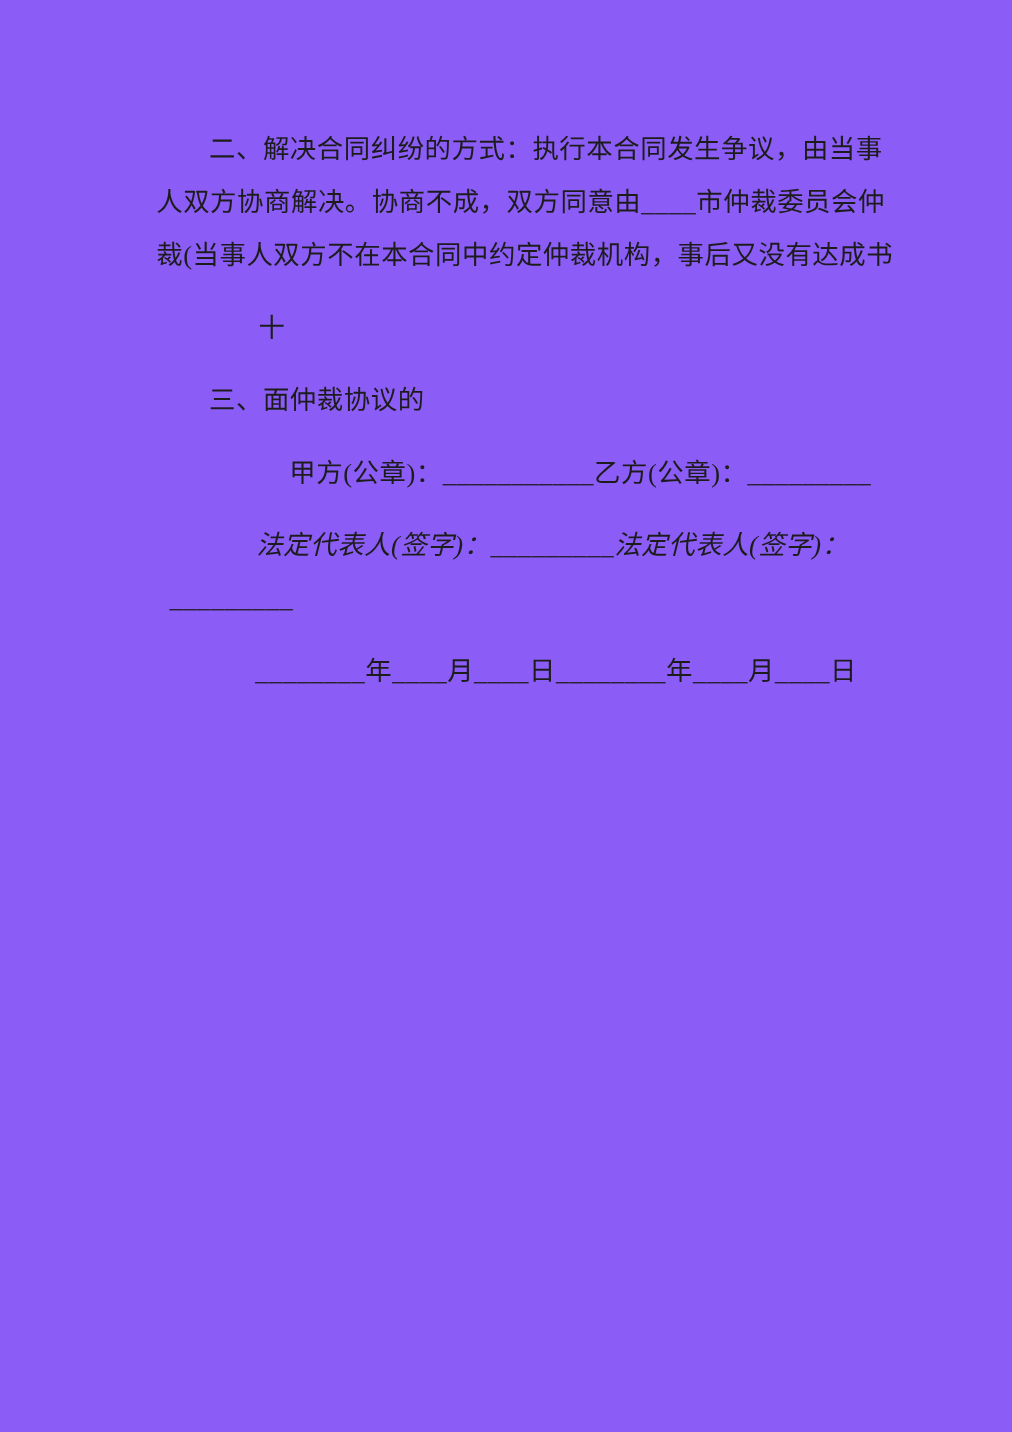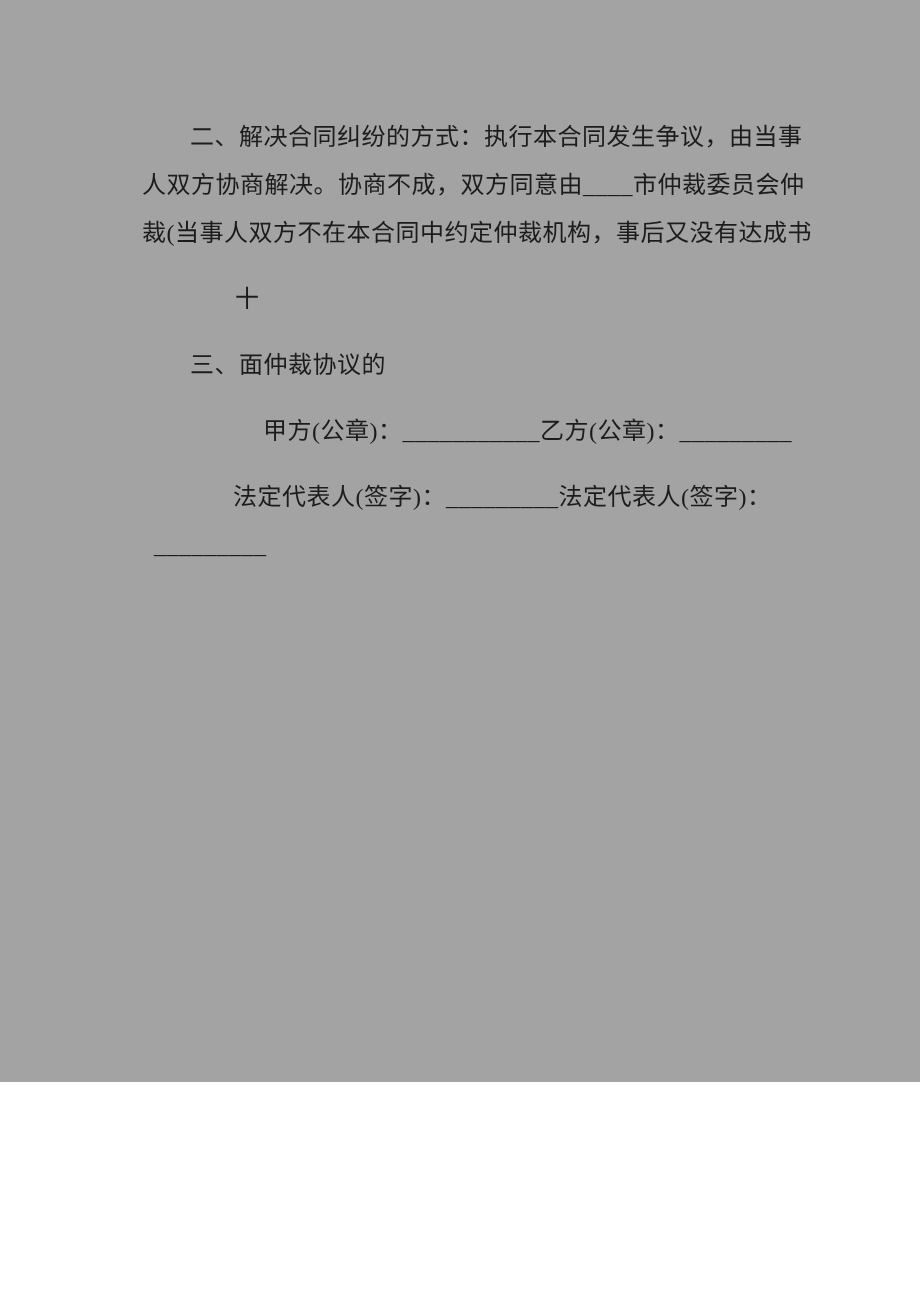--- a/index.html
+++ b/index.html
@@ -1,21 +1,21 @@
 <!DOCTYPE html>
 <html lang="zh-CN"><head>
 <meta charset="utf-8">
 <style>
   html, body { margin: 0; padding: 0; }
   body { background: #ffffff; }
   .page {
     position: relative;
     width: 920px;
-    height: 1082px;
-    background: #a3a3a3;
+    height: 1302px;
+    background: #8b5cf6;
     overflow: hidden;
     box-sizing: border-box;
     padding-top: 113px;
     padding-left: 142px;
     padding-right: 128px;
     font-family: "Liberation Serif", "DejaVu Serif", serif;
     font-size: 24px;
     letter-spacing: 0.5px;
     line-height: 48px;
     color: #1c1c1c;
@@ -30,16 +30,17 @@
 <body>
 
 <div class="page">
   <div id="doc-lines">
       <div class="line" style="margin-left: 48px;">二、解决合同纠纷的方式：执行本合同发生争议，由当事</div>
       <div class="line" style="margin-left: 0px;">人双方协商解决。协商不成，双方同意由____市仲裁委员会仲</div>
       <div class="line" style="margin-left: 0px;">裁(当事人双方不在本合同中约定仲裁机构，事后又没有达成书</div>
       <div class="line gap" style="margin-left: 93px;">十</div>
       <div class="line gap" style="margin-left: 48px;">三、面仲裁协议的</div>
       <div class="line gap" style="margin-left: 91px; text-align: right;">甲方(公章)：___________乙方(公章)：_________</div>
-      <div class="line gap" style="margin-left: 91px;">法定代表人(签字)：_________法定代表人(签字)：</div>
+      <div class="line gap" style="margin-left: 91px; font-style: italic;">法定代表人(签字)：_________法定代表人(签字)：</div>
       <div class="line" style="margin-left: 12px;">_________</div>
+      <div class="line gap" style="margin-left: 90px;">________年____月____日________年____月____日</div>
     </div>
 </div>
 
 </body></html>

